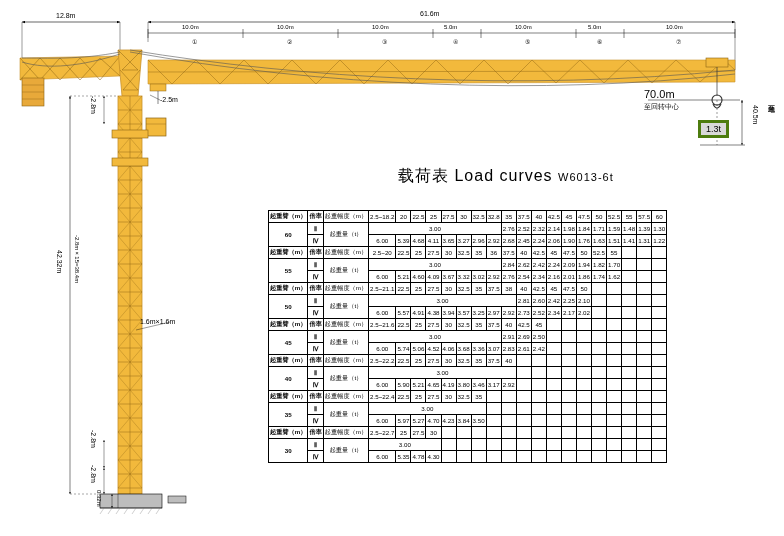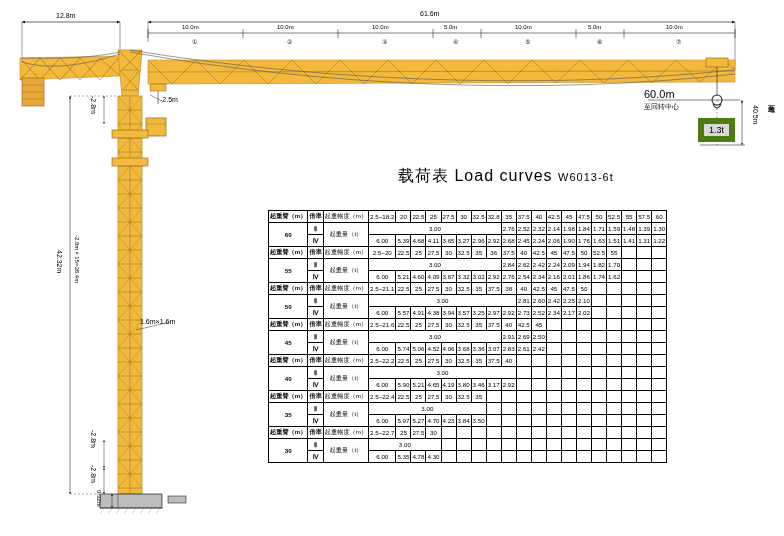--- a/index.html
+++ b/index.html
@@ -18,21 +18,21 @@
         height:11px;padding:0 1px;white-space:nowrap;background:#fff;}
   td.hdr{background:#f5c243;font-weight:bold;font-size:6.2px;}
   td.lbl{background:#f9d87c;font-size:6.2px;}
   td.big{background:#f5c243;font-weight:bold;font-size:9px;}
   td.rom{background:#f9d87c;font-weight:bold;font-size:6.5px;}
   td.empty{border:none;background:transparent;}
   .title{position:absolute;left:398px;top:166px;font-size:16px;letter-spacing:1px;}
   .title .code{font-size:11px;}
   .box60{position:absolute;left:644px;top:88px;font-size:11px;}
   .box60 .sub{font-size:7px;margin-top:2px;}
-  .badge{display:inline-block;border:6px solid #4d7c0f;background:#d9d9d9;
+  .badge{display:inline-block;border:3px solid #4d7c0f;background:#d9d9d9;
          font-size:9px;padding:1px 5px;}
 </style>
 </head>
 <body>
 
 <svg id="crane" viewBox="0 0 784 536">
   <defs>
     <marker id="ar" markerWidth="6" markerHeight="6" refX="5" refY="2" orient="auto">
       <path d="M0,0 L5,2 L0,4 z" fill="#000"></path>
     </marker>
@@ -202,21 +202,21 @@
 <div class="abs vtxt" style="left:90px;top:465px;">-2.8m</div>
 <div class="abs vtxt" style="left:96px;top:490px;font-size:6px;">0.32m</div>
 <div class="abs vtxt" style="left:56px;top:250px;">42.32m</div>
 <div class="abs vtxt" style="left:74px;top:235px;font-size:6px;">-2.8m×15=38.4m</div>
 <div class="abs dimtxt" style="left:140px;top:318px;">1.6m×1.6m</div>
 
 <div class="abs vtxt" style="left:752px;top:105px;font-size:7px;">40.5m</div>
 <div class="abs vtxt" style="left:766px;top:100px;font-size:7px;">至地面</div>
 
 <div class="box60">
-  <div>60.0m</div>
+  <div>70.0m</div>
   <div class="sub">至回转中心</div>
 </div>
 <div class="abs" style="left:698px;top:118px;">
   <span class="badge">1.3t</span>
 </div>
 
 <div class="title">
   <span>载荷表</span>
   <span>Load   curves</span>
   <span class="code">W6013-6t</span>

